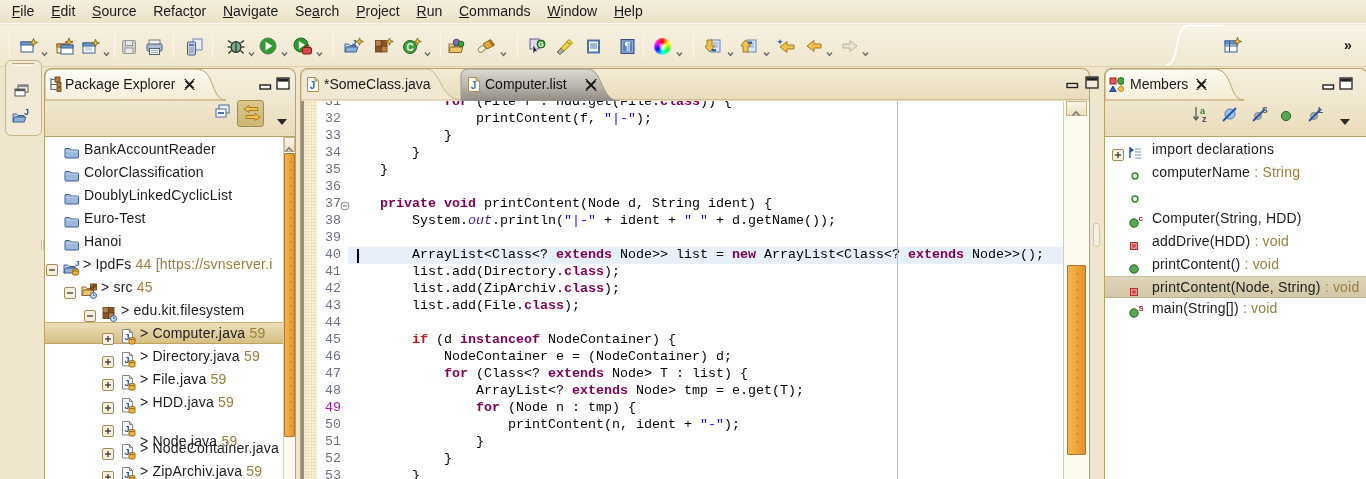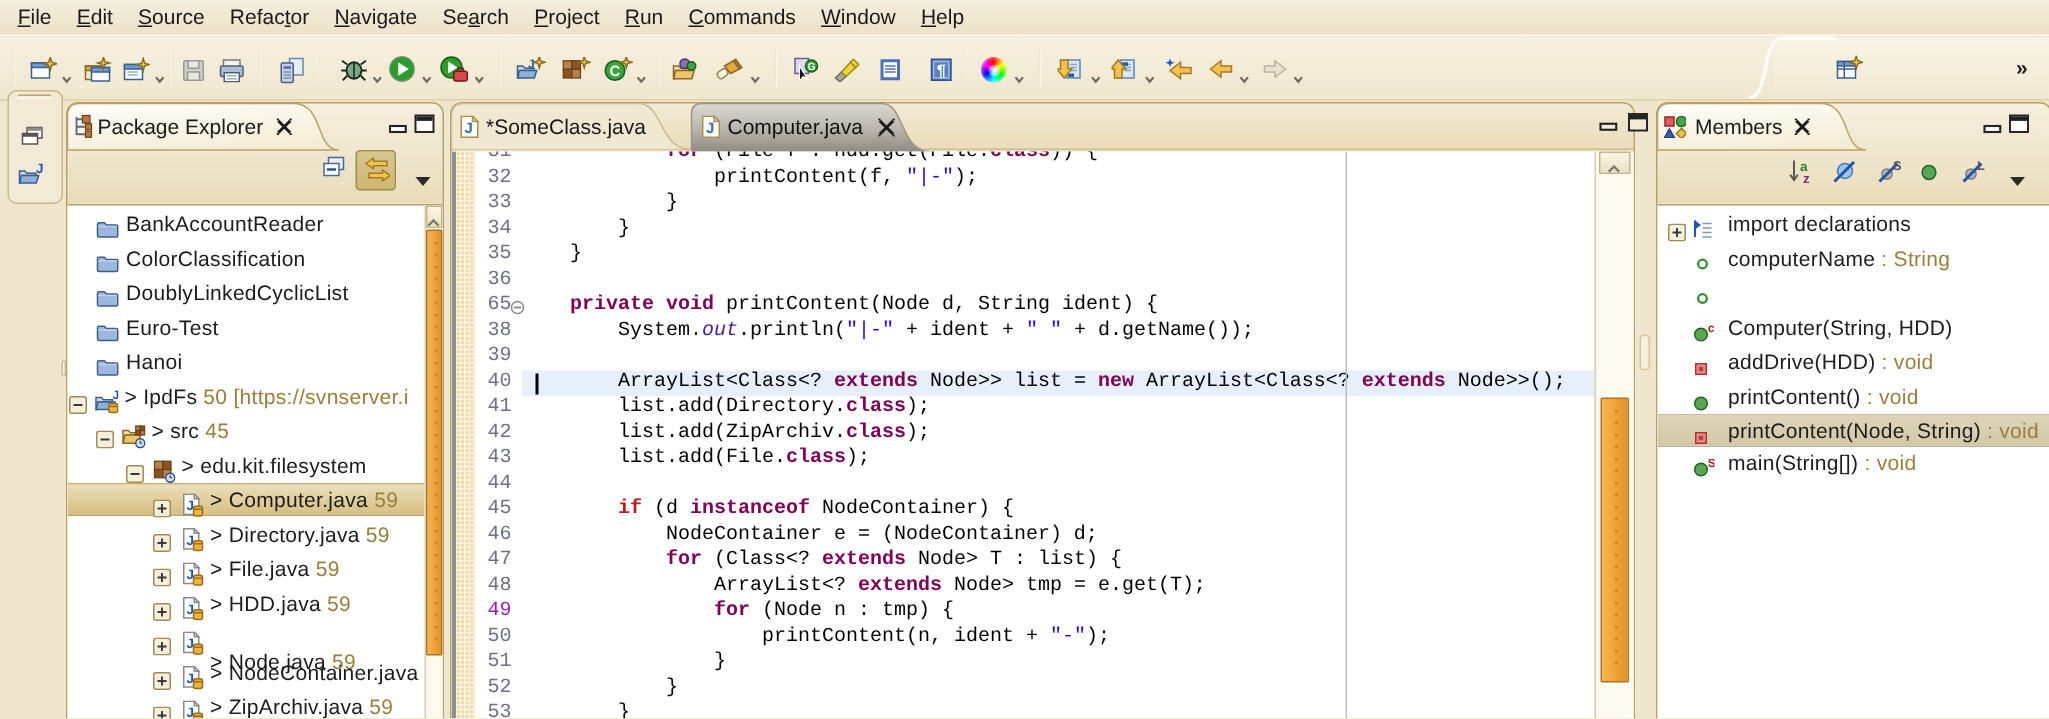--- a/index.html
+++ b/index.html
@@ -371,21 +371,21 @@
           <rect x="0.5" y="0.5" width="11" height="11" rx="1.5" fill="#f5efdc" stroke="#a08c58"></rect>
           <line x1="3" y1="6" x2="9" y2="6" stroke="#3a3a3a" stroke-width="1.3"></line>
         </svg></span>
       <span class="abs" style="left:18px;top:3px;"><svg width="16" height="16" viewBox="0 0 16 16" style="">
           <path d="M1,5 L4.5,5 L6,6.5 L12,6.5 L12,8 L3.5,8 L2,13 L1,13 Z" fill="#c8d8ec" stroke="#3c5e8e"></path>
           <path d="M2.2,8 L13.8,8 L12.2,13 L1.2,13 Z" fill="#8fb0d8" stroke="#3c5e8e"></path>
           <text x="12" y="6" font-size="8" font-weight="bold" fill="#2255aa" font-family="Liberation Sans">J</text>
           <rect x="9.5" y="9" width="6" height="6" rx="1.5" fill="#f0b23e" stroke="#9a6c14"></rect>
           <line x1="9.9" y1="11" x2="15.1" y2="11" stroke="#9a6c14"></line>
         </svg></span>
-      <span class="abs" style="left:38px;top:0;">&gt; IpdFs <span class="olv">50 [https://svnserver.i</span></span>
+      <span class="abs" style="left:38px;top:0;">&gt; IpdFs <span class="olv">44 [https://svnserver.i</span></span>
     </div>
 <div class="tree-row" style="left:0;top:139px;width:238px;">
       <span class="abs" style="left:19px;top:5px;"><svg width="12" height="12" viewBox="0 0 12 12" style="">
           <rect x="0.5" y="0.5" width="11" height="11" rx="1.5" fill="#f5efdc" stroke="#a08c58"></rect>
           <line x1="3" y1="6" x2="9" y2="6" stroke="#3a3a3a" stroke-width="1.3"></line>
         </svg></span>
       <span class="abs" style="left:36px;top:3px;"><svg width="16" height="16" viewBox="0 0 16 16" style="">
           <path d="M1,4 L4.5,4 L6,5.5 L11,5.5 L11,7 L3.5,7 L2,12.5 L1,12.5 Z" fill="#f4dfa8" stroke="#8a6a28"></path>
           <path d="M2.2,7 L12.8,7 L11.2,12.5 L1.2,12.5 Z" fill="#ecc46a" stroke="#8a6a28"></path>
           <rect x="9.5" y="1" width="3.0" height="3.0" fill="#b5804e" stroke="#6a3c10" stroke-width="0.8"></rect>
@@ -537,21 +537,21 @@
           <stop offset="1" stop-color="#8f8b83"></stop>
         </linearGradient>
       </defs>
       <path d="M1,33 L1,8 Q1,1 8,1 L128,1 C143,1 140,33 160,33 Z" fill="url(#gt)" stroke="#9a9689" stroke-width="1"></path>
     </svg></div>
 <div class="abs" style="left:467px;top:77px;"><svg width="14" height="15" viewBox="0 0 14 15" style="">
       <path d="M1.5,0.5 L9,0.5 L12.5,4 L12.5,14.5 L1.5,14.5 Z" fill="#fdfdfd" stroke="#a8924e"></path>
       <path d="M9,0.5 L9,4 L12.5,4 Z" fill="#ecdcae" stroke="#a8924e"></path>
       <text x="6.5" y="11.5" font-size="10" font-weight="bold" fill="#3a6aaa" font-family="Liberation Sans" text-anchor="middle">J</text>
     </svg></div>
-<div class="abs" style="left:485px;top:76px;font-size:14px;color:#111;">Computer.java</div>
+<div class="abs" style="left:485px;top:76px;font-size:14px;color:#111;">Computer.list</div>
 <div class="abs" style="left:585px;top:79px;">
     <svg width="12" height="12" viewBox="0 0 12 12" style="display:block;">
       <path d="M1.5,1.5 L10.5,10.5 M10.5,1.5 L1.5,10.5" stroke="#1a1a1a" stroke-width="2" fill="none"></path>
       <path d="M0.5,0.5 L2,0.5 M10,0.5 L11.5,0.5 M0.5,11.5 L2,11.5 M10,11.5 L11.5,11.5" stroke="#1a1a1a" stroke-width="1.2"></path>
     </svg>
   </div>
 <div class="abs" style="left:1066px;top:77px;"><svg width="13" height="10" viewBox="0 0 13 10" style="">
       <rect x="1" y="2.5" width="10.5" height="4" fill="#f2ead6" stroke="#222" stroke-width="1.4"></rect>
     </svg></div>
 <div class="abs" style="left:1085px;top:75px;"><svg width="14" height="13" viewBox="0 0 14 13" style="">
@@ -561,21 +561,21 @@
 <div class="abs" style="left:301px;top:101px;width:788px;height:378px;background:#fff;overflow:hidden;">
 <div class="abs" style="left:0;top:0;width:2.5px;height:378px;background:#8f8f8f;"></div>
 <div class="abs" style="left:2.5px;top:0;width:13px;height:378px;background:#f8f0da;background-image:radial-gradient(#ecd9a0 0.9px, transparent 1.1px);background-size:3px 3px;"></div>
 <div class="abs" style="left:15.5px;top:0;width:24.5px;height:378px;background:#fff;">
       <div class="abs code" style="left:0;top:-7px;width:24.5px;text-align:right;color:#6d7284;">31</div>
       <div class="abs code" style="left:0;top:10px;width:24.5px;text-align:right;color:#6d7284;">32</div>
       <div class="abs code" style="left:0;top:27px;width:24.5px;text-align:right;color:#6d7284;">33</div>
       <div class="abs code" style="left:0;top:44px;width:24.5px;text-align:right;color:#6d7284;">34</div>
       <div class="abs code" style="left:0;top:61px;width:24.5px;text-align:right;color:#6d7284;">35</div>
       <div class="abs code" style="left:0;top:78px;width:24.5px;text-align:right;color:#6d7284;">36</div>
-      <div class="abs code" style="left:0;top:95px;width:24.5px;text-align:right;color:#6d7284;">65</div>
+      <div class="abs code" style="left:0;top:95px;width:24.5px;text-align:right;color:#6d7284;">37</div>
       <div class="abs code" style="left:0;top:112px;width:24.5px;text-align:right;color:#6d7284;">38</div>
       <div class="abs code" style="left:0;top:129px;width:24.5px;text-align:right;color:#6d7284;">39</div>
       <div class="abs code" style="left:0;top:146px;width:24.5px;text-align:right;color:#6d7284;">40</div>
       <div class="abs code" style="left:0;top:163px;width:24.5px;text-align:right;color:#6d7284;">41</div>
       <div class="abs code" style="left:0;top:180px;width:24.5px;text-align:right;color:#6d7284;">42</div>
       <div class="abs code" style="left:0;top:197px;width:24.5px;text-align:right;color:#6d7284;">43</div>
       <div class="abs code" style="left:0;top:214px;width:24.5px;text-align:right;color:#6d7284;">44</div>
       <div class="abs code" style="left:0;top:231px;width:24.5px;text-align:right;color:#6d7284;">45</div>
       <div class="abs code" style="left:0;top:248px;width:24.5px;text-align:right;color:#6d7284;">46</div>
       <div class="abs code" style="left:0;top:265px;width:24.5px;text-align:right;color:#6d7284;">47</div>

